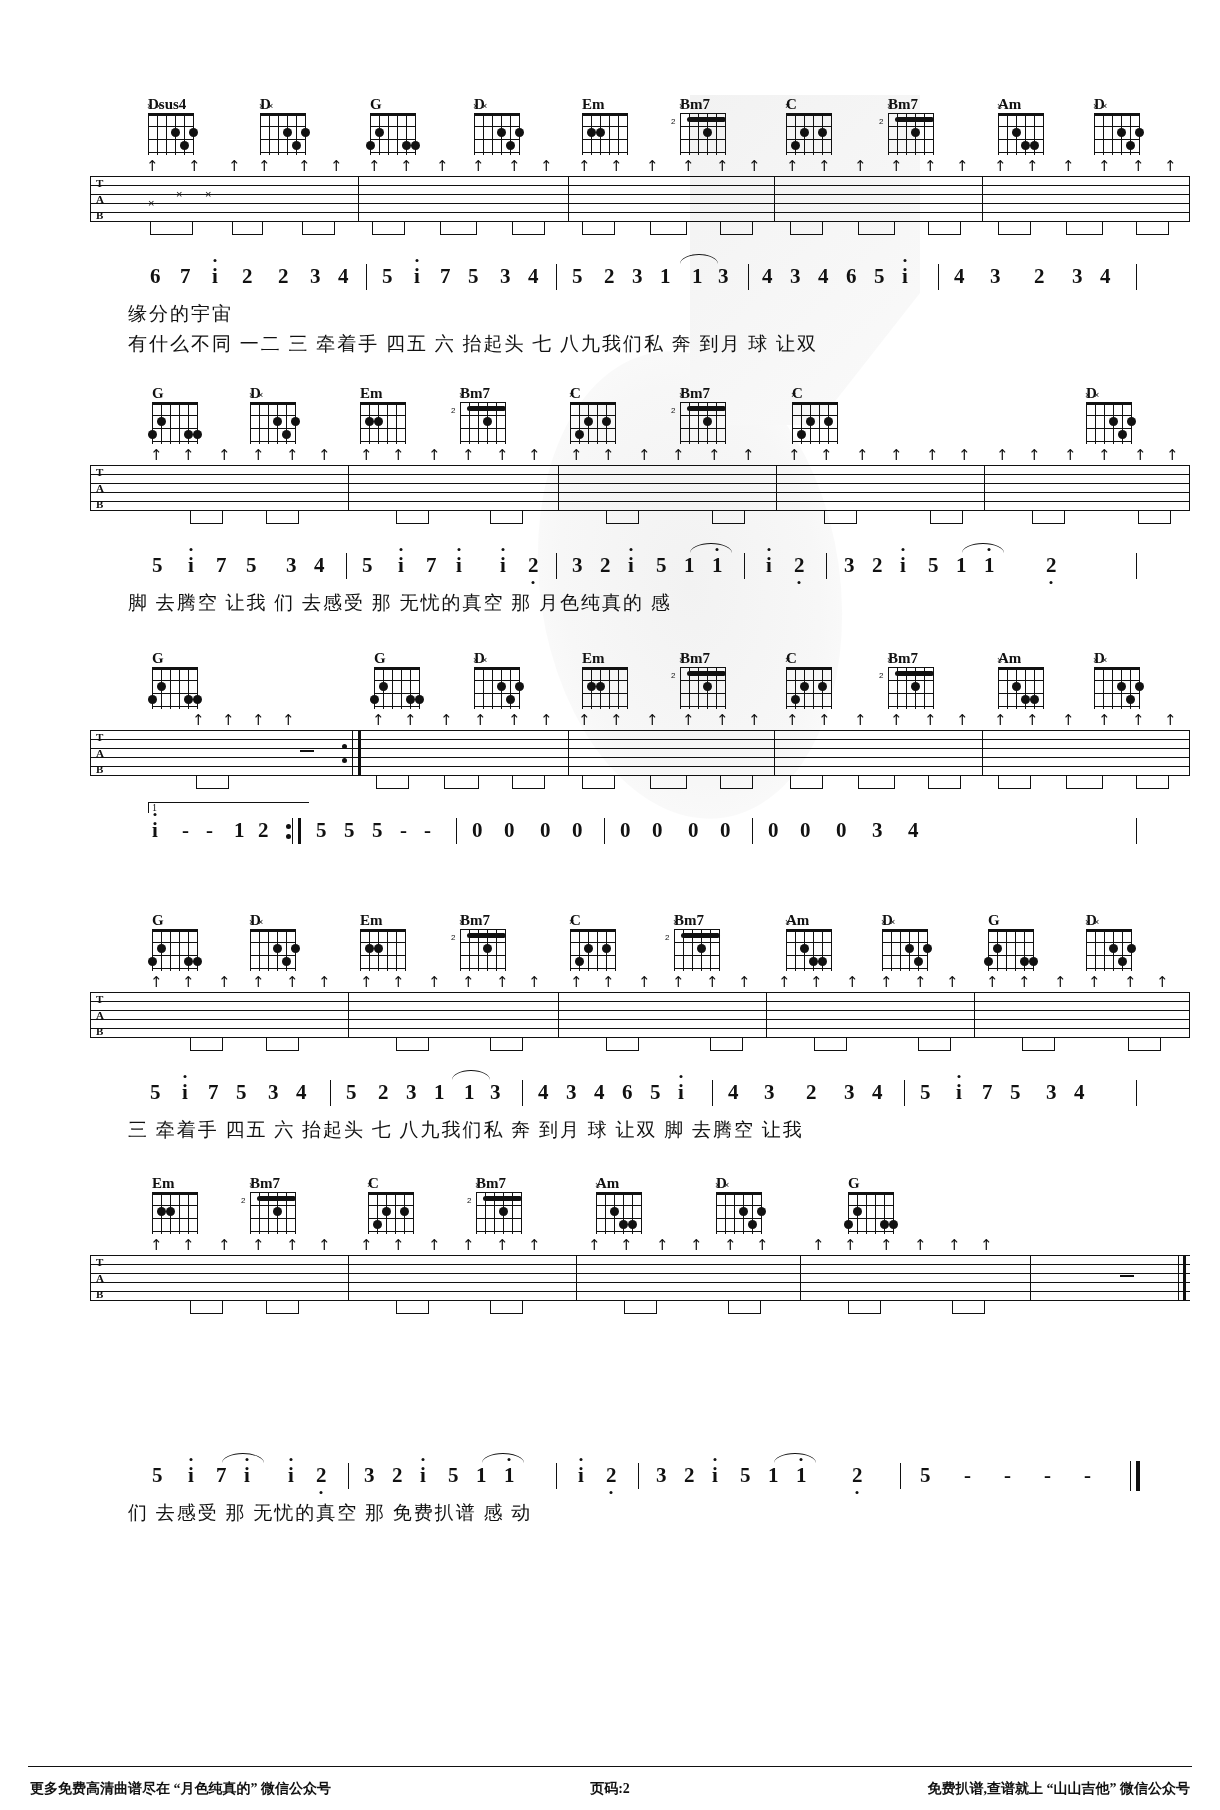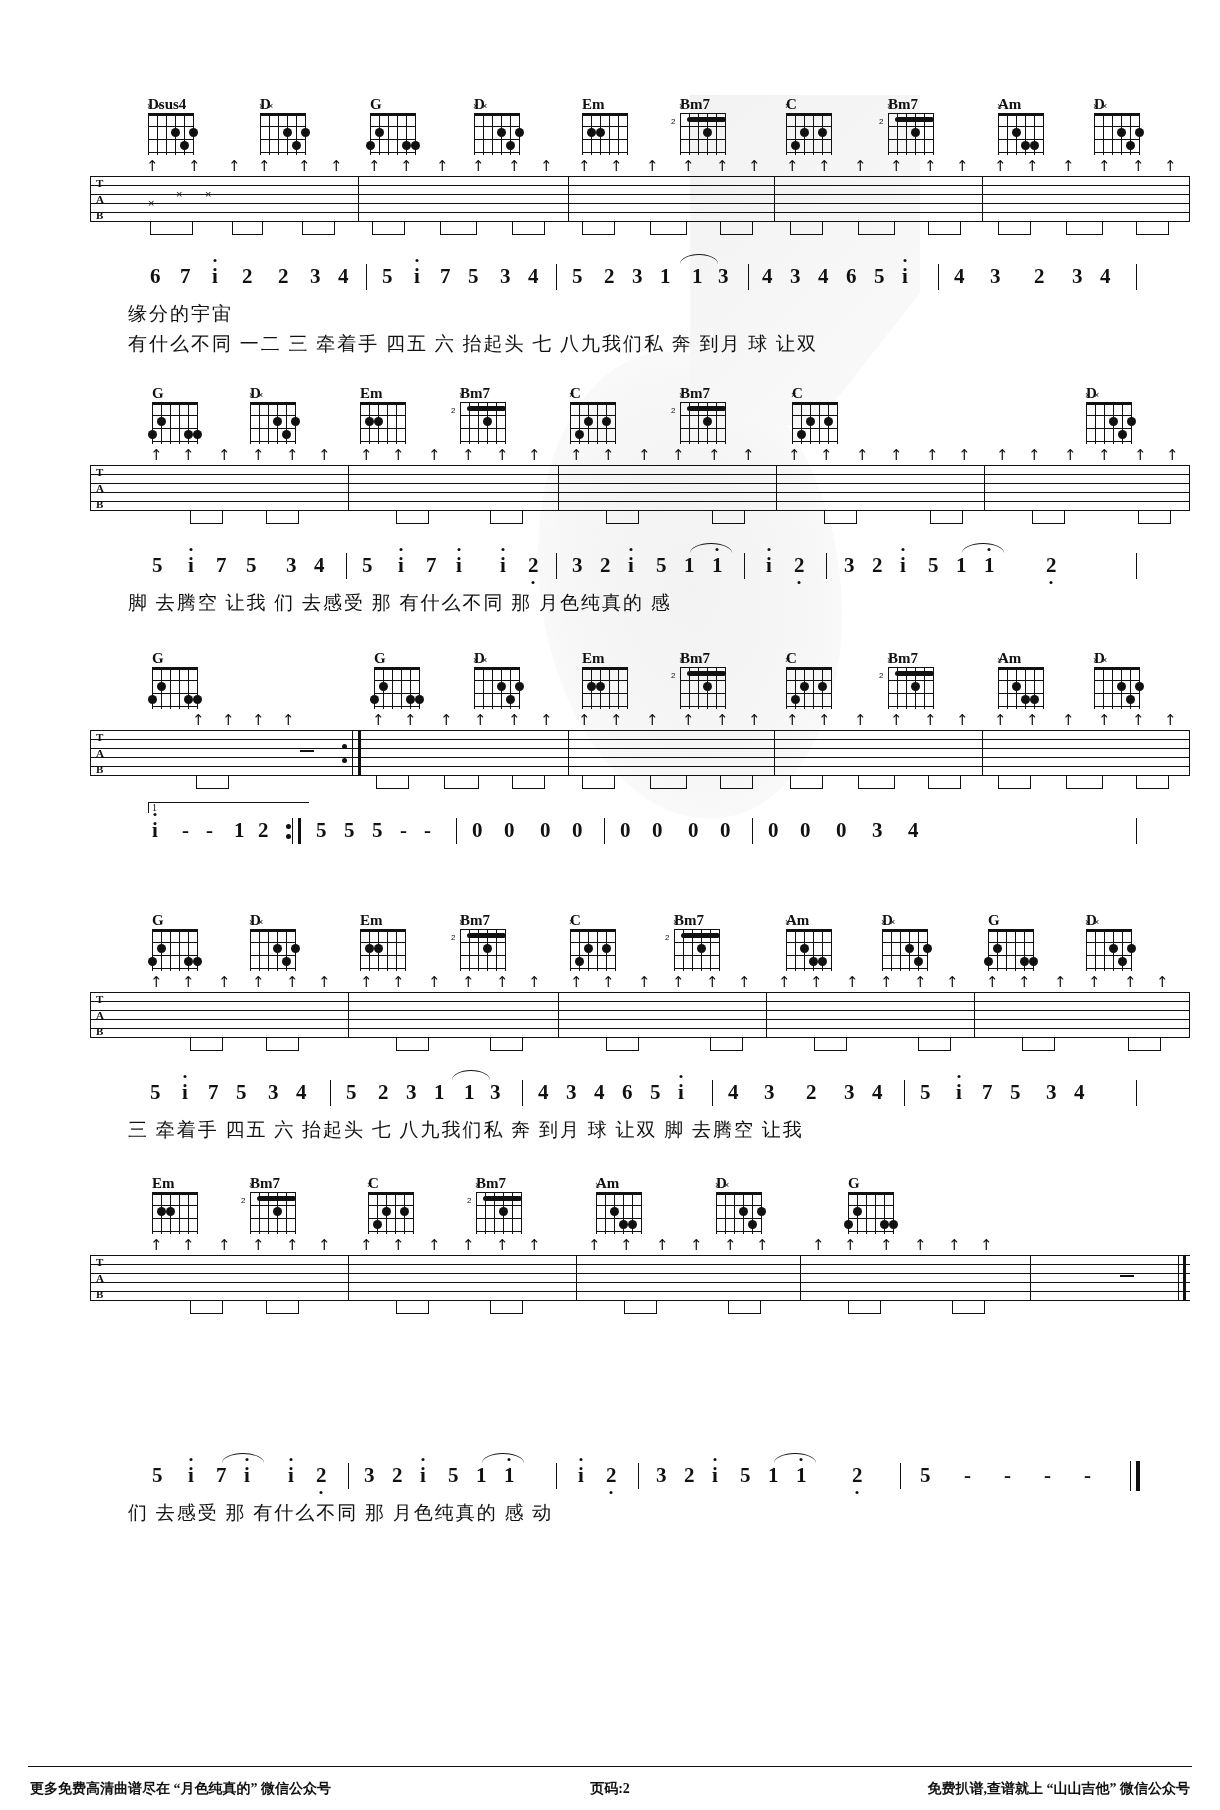--- a/index.html
+++ b/index.html
@@ -696,21 +696,21 @@
     <div class="num" style="left:900px;">i<i class="dotup"></i></div>
     <div class="num" style="left:928px;">5</div>
     <div class="num" style="left:956px;">1</div>
     <div class="num" style="left:984px;">1<i class="dotup"></i></div>
     <div class="tie" style="left:962px;top:-12px;width:42px;"></div>
     <div class="num" style="left:1046px;">2<i class="dotdn"></i></div>
     <div class="mbar" style="left:1136px;top:-2px;height:26px;"></div>
   </div>
 
   <div class="lyrics" style="margin-top:4px;">
-    <div class="ly" style="left:128px;letter-spacing:2px;">脚 去腾空 让我 们 去感受  那  有什么不同   那  月色纯真的   感</div>
+    <div class="ly" style="left:128px;letter-spacing:2px;">脚 去腾空 让我 们 去感受  那  无忧的真空   那  月色纯真的   感</div>
   </div>
 </div>
 
 <div class="system" style="left:0;top:650px;width:1220px;">
   <div class="chords">
     <div class="chord" style="left:150px;">
       <div class="name">G</div>
       <div class="grid">
         <div class="nut"></div>
         <div class="v" style="left:0"></div>
@@ -1567,21 +1567,21 @@
     <div class="num" style="left:920px;">5</div>
     <div class="dash" style="left:964px;">-</div>
     <div class="dash" style="left:1004px;">-</div>
     <div class="dash" style="left:1044px;">-</div>
     <div class="dash" style="left:1084px;">-</div>
     <div class="mbar" style="left:1130px;top:-4px;height:30px;"></div>
     <div style="position:absolute;left:1136px;top:-4px;width:4px;height:30px;background:#111;"></div>
   </div>
 
   <div class="lyrics" style="margin-top:4px;">
-    <div class="ly" style="left:128px;letter-spacing:2px;">们 去感受  那  有什么不同   那  月色纯真的   感  动</div>
+    <div class="ly" style="left:128px;letter-spacing:2px;">们 去感受  那  无忧的真空   那  免费扒谱   感  动</div>
   </div>
 </div>
 
 <div class="footer">
   <div class="sep"></div>
   <div class="ft left">更多免费高清曲谱尽在 “月色纯真的” 微信公众号</div>
   <div class="ft center">页码:2</div>
   <div class="ft right">免费扒谱,查谱就上 “山山吉他” 微信公众号</div>
 </div>
 

